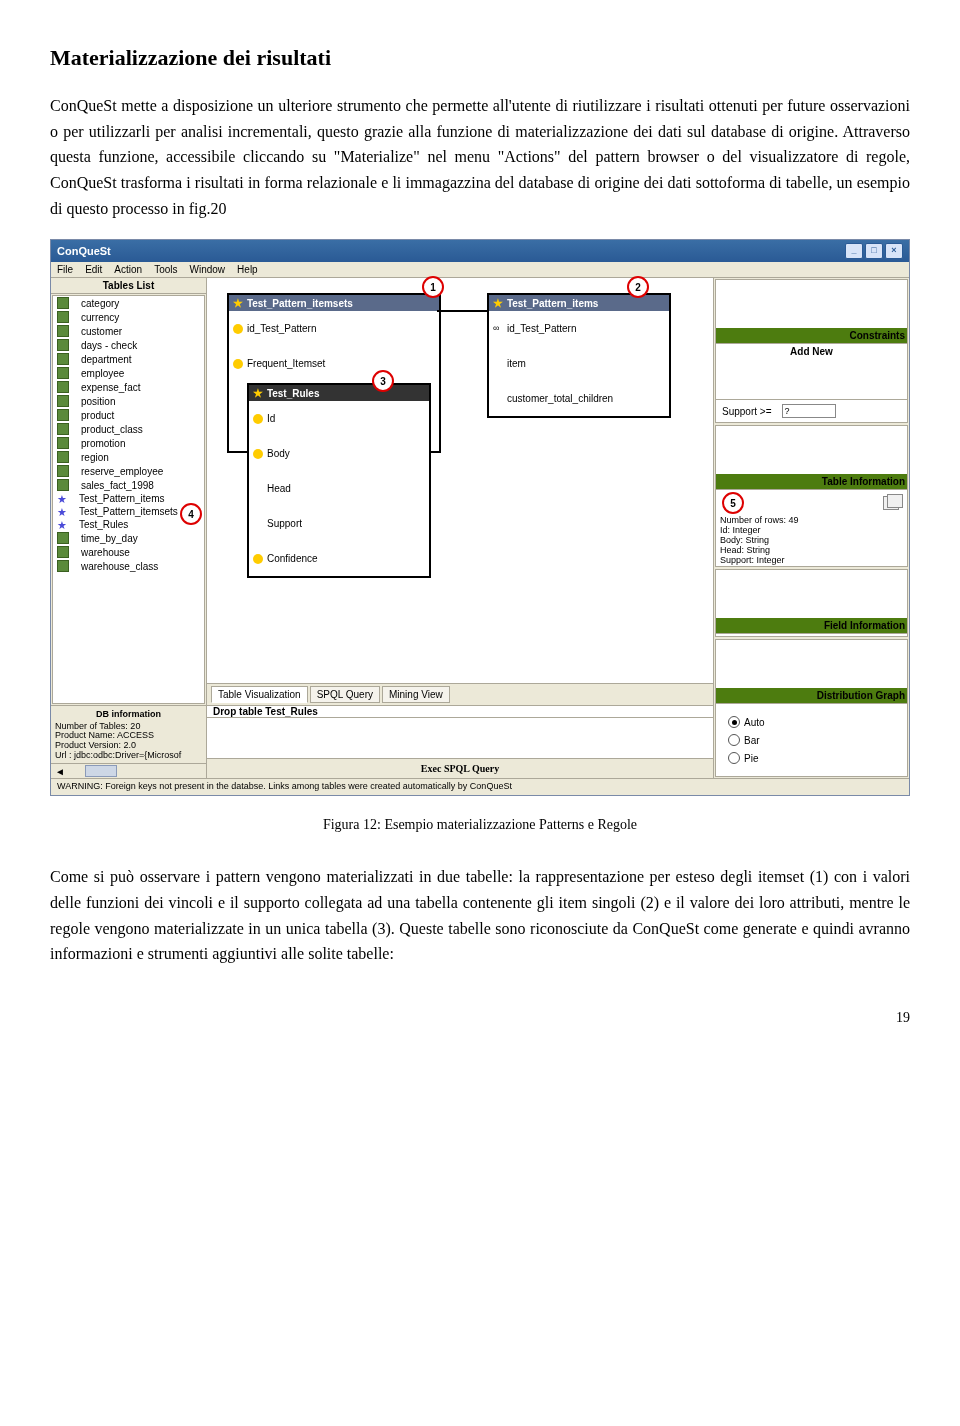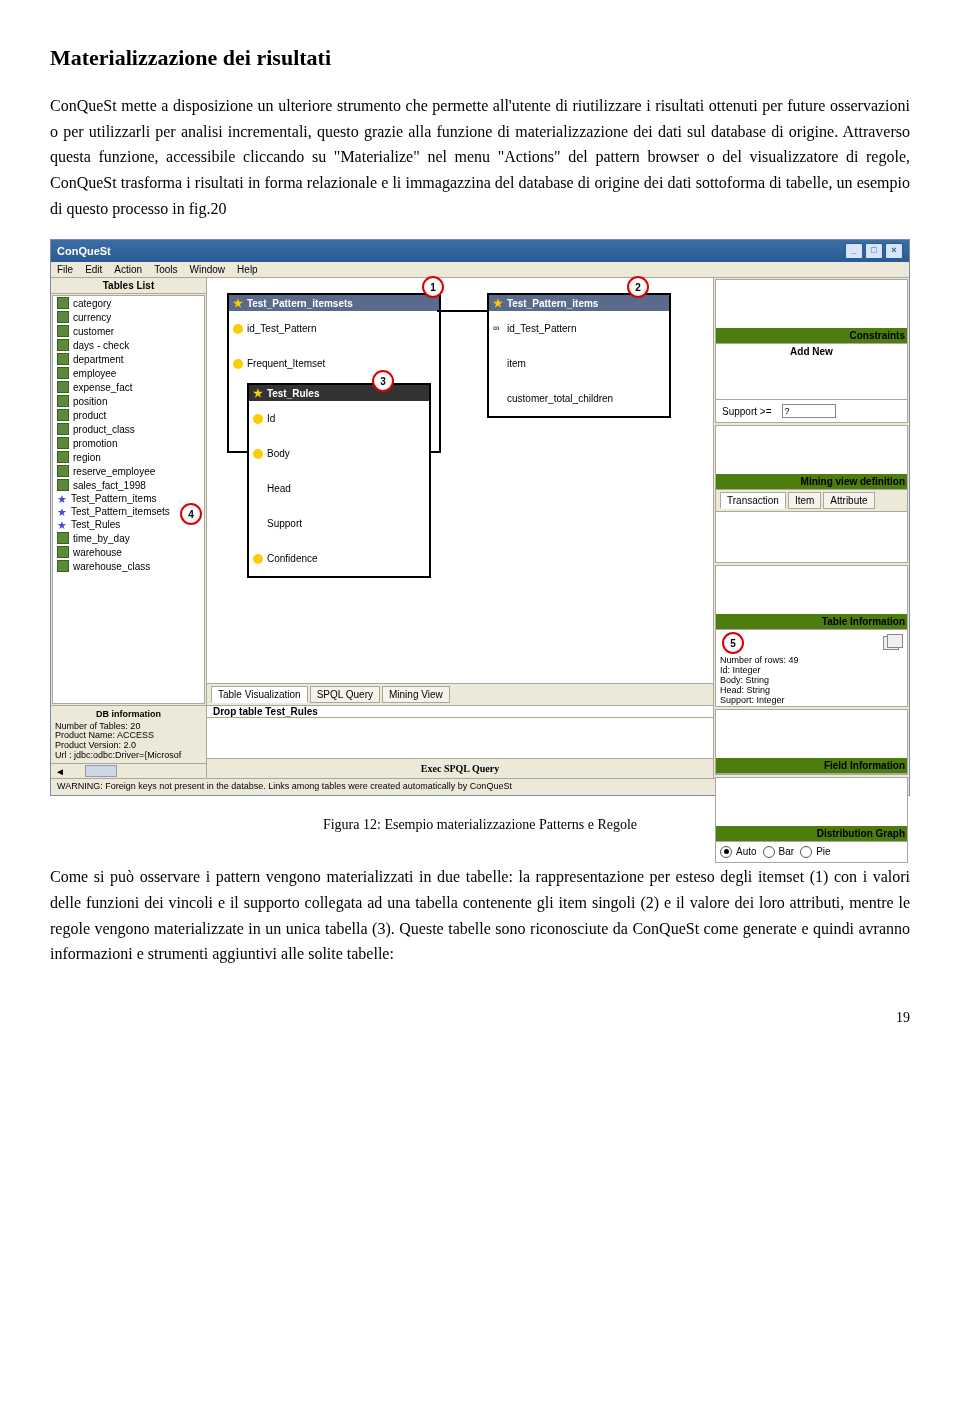--- a/index.html
+++ b/index.html
@@ -9,21 +9,21 @@
   .app-window { border: 1px solid #7a8aa8; background: #ece9d8; font-family: Tahoma, Arial, sans-serif; font-size: 10px; line-height: 1.1; color: #000; }
   .titlebar { background: linear-gradient(#3a6ea5,#2a5a95); color: #fff; padding: 3px 6px; display: flex; align-items: center; justify-content: space-between; font-size: 11px; font-weight: bold; }
   .titlebar .winbtns { display: flex; gap: 2px; }
   .titlebar .winbtn { width: 16px; height: 14px; background: #d8e4f8; border: 1px solid #2a5a95; border-radius: 2px; display:flex; align-items:center; justify-content:center; font-size:9px; color:#2a5a95;}
   .menubar { background: #ece9d8; padding: 2px 6px; border-bottom: 1px solid #aca899; display:flex; gap:12px; }
   .menubar span { cursor:default; }
   .app-body { display: flex; background: #fff; height: 500px; }
   .col-left { width: 155px; border-right: 1px solid #aca899; display:flex; flex-direction:column; background:#ece9d8;}
   .panel-title { background:#ece9d8; padding:2px 4px; font-weight:bold; border-bottom:1px solid #aca899; text-align:center; font-size:10px;}
   .tables-list { flex: 1 1 260px; overflow:auto; background:#fff; border:1px solid #aca899; margin:1px;}
-  .tables-list .item { padding:1px 4px; display:flex; align-items:center; gap:4px; white-space:nowrap;}
+  .tables-list .item { padding:1px 4px; display:flex; align-items:center; gap:12px; white-space:nowrap;}
   .ico { display:inline-block; width:10px; height:10px; }
   .ico-tbl { background:#5a8a3a; border:1px solid #3a6020;}
   .ico-star{ color:#4a4ad8; font-size:11px; line-height:10px;}
   .dbinfo { background:#ece9d8; border-top:1px solid #aca899; padding:2px 4px; font-size:9px;}
   .dbinfo .hdr { font-weight:bold; text-align:center; padding:2px 0;}
   .scroll-h { height:14px; border-top:1px solid #aca899; background:#ece9d8; display:flex; align-items:center; gap:20px; padding:0 4px;}
   .scroll-h .thumb { width:30px; height:10px; background:#cdd7e6; border:1px solid #8a9ab8;}
   .col-mid { flex:1; display:flex; flex-direction:column; background:#fff;}
   .canvas { flex:1; background:#fff; position:relative; padding:40px 20px;}
   .box { position:absolute; border:2px solid #000; background:#fff; min-width:180px; font-size:10px;}
@@ -38,21 +38,21 @@
   .tab.active { background:#fff; border-bottom:1px solid #fff;}
   .droprow { background:#fff; border-top:1px solid #aca899; padding:0 6px; font-weight:bold; font-size:10px;}
   .execrow { background:#ece9d8; border-top:1px solid #aca899; padding:4px; text-align:center; font-weight:bold; font-size:10px;font-family:Liberation Serif, serif;}
   .col-right { width:195px; border-left:1px solid #aca899; display:flex; flex-direction:column; background:#ece9d8;}
   .right-panel { border:1px solid #aca899; margin:1px; background:#fff; display:flex; flex-direction:column;}
   .right-panel .hdr { background:#4d7c0f; font-weight:bold; text-align:right; padding:2px; border-bottom:1px solid #aca899; font-size:10px;margin-top:48px;}
   .right-panel .subhdr {  font-weight:bold; text-align:center; padding:2px; font-size:10px;}
   .constraint-row { display:flex; gap:11px; align-items:center; padding:4px 6px;}
   .constraint-row input { width:50px; font-size:9px; border:1px solid #888; padding:1px;}
   .tabrow-r { display:flex; gap:2px; padding:2px 4px; background:#ece9d8; border-bottom:1px solid #aca899;}
-  .radios { padding:4px; display:flex; flex-direction:row; gap:6px; font-size:10px;}
+  .radios { padding:12px; display:flex; flex-direction:column; gap:6px; font-size:10px;}
   .radios label { display:flex; align-items:center; gap:4px;}
   .radio-circle { width:10px; height:10px; border:1px solid #555; border-radius:50%; display:inline-flex; align-items:center; justify-content:center;}
   .radio-circle.sel::after { content:''; width:5px; height:5px; background:#000; border-radius:50%;}
   .statusbar { background:#ece9d8; border-top:1px solid #aca899; padding:3px 6px; font-size:9px;}
   .caption { text-align:center; font-family: Georgia, serif; font-size:14px; margin:14px 0 28px 0;}
   .caption b { font-weight:normal;}
   .page-num { text-align:right; font-size:14px; margin-top:40px;}
   .table-info-rows { font-size:9px;}
   .table-info-rows div { padding:0 4px;}
   .copy-icon { display:inline-block; width:14px; height:12px; border:1px solid #888; background:#f0f0f0; position:relative; margin:2px;}
@@ -273,29 +273,20 @@
       <div class="col-right">
         <div class="right-panel" style="flex:0 0 auto;">
           <div class="hdr">Constraints</div>
           <div class="subhdr">Add New</div>
           <div style="height:40px;"></div>
           <div class="constraint-row" style="border-top:1px solid #aca899;">
             <span>Support &gt;=</span>
             <input value="?" style="">
           </div>
         </div>
-        <div class="right-panel" style="flex:0 0 auto;">
-          <div class="hdr">Mining view definition</div>
-          <div class="tabrow-r">
-            <span class="tab active">Transaction</span>
-            <span class="tab">Item</span>
-            <span class="tab">Attribute</span>
-          </div>
-          <div style="height:50px; background:#fff;"></div>
-        </div>
         <div class="right-panel" style="flex:0 0 auto; position:relative;">
           <div class="hdr">Table Information</div>
           <div style="display:flex; align-items:center; gap:8px; padding:2px 6px; position:relative;">
             <span class="marker mk-left" style="position:static; margin-right:auto;">5</span>
             <span class="copy-icon"></span>
           </div>
           <div class="table-info-rows">
             <div>Number of rows: 49</div>
             <div>Id: Integer</div>
             <div>Body: String</div>

